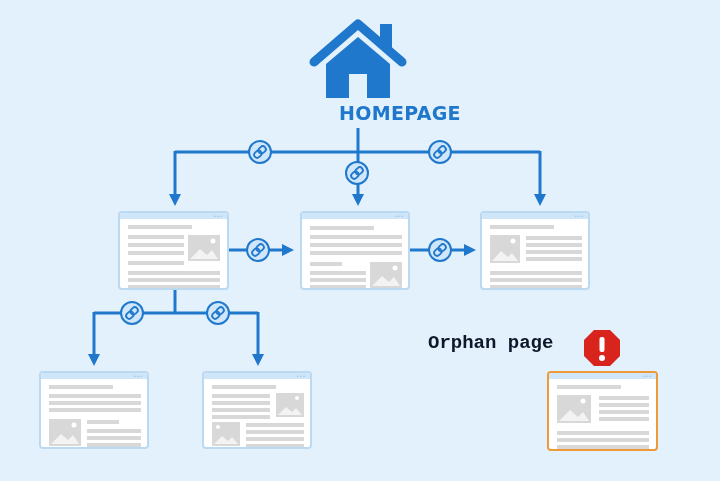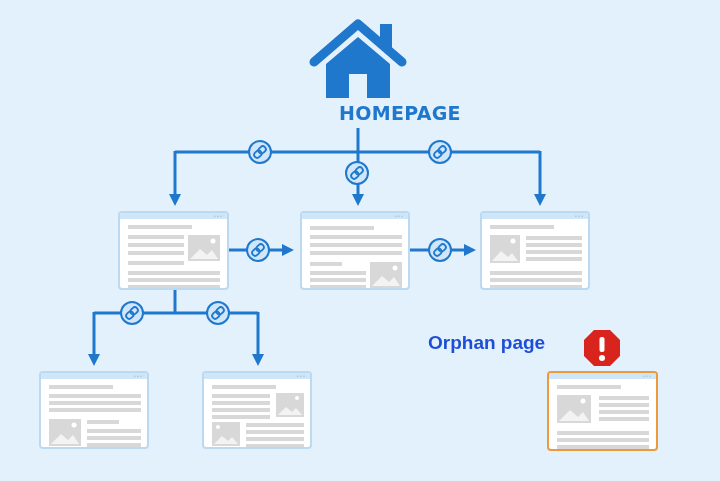--- a/index.html
+++ b/index.html
@@ -1,19 +1,19 @@
 <!DOCTYPE html>
 <html><head>
 <meta charset="utf-8">
 <style>
   html, body { margin: 0; padding: 0; }
   body { width: 720px; height: 481px; background: #e3f1fd; position: relative; overflow: hidden; font-family: "Liberation Sans", sans-serif; }
   .abs { position: absolute; }
   .title { left: 0; width: 720px; top: 102px; text-align: center; color: #1f78cc; font-weight: bold; font-size: 19px; letter-spacing: 0.3px; font-family: "DejaVu Sans", sans-serif; margin-left: 40px; }
-  .orphan-label { left: 428px; top: 332px; color: #1d4ed8; font-weight: bold; font-size: 19px; font-family: Liberation Sans, sans-serif; }
+  .orphan-label { left: 428px; top: 332px; color: #0f172a; font-weight: bold; font-size: 19px; font-family: Liberation Mono, monospace; }
   .page { position: absolute; background: #fff; border: 2px solid #bcd9f2; border-radius: 4px; box-sizing: border-box; overflow: hidden; }
   .page.orphan { border-color: #ef9a3a; }
   .page .bar { height: 6px; background: #cfe5f8; position: relative; }
   .page .dots { position: absolute; right: 4px; top: 1px; font-size: 6px; line-height: 4px; color: #a9c6e2; letter-spacing: 1px; }
   svg.lines { position: absolute; left: 0; top: 0; }
 </style>
 </head>
 <body>
 
 <svg class="lines" width="720" height="481">

